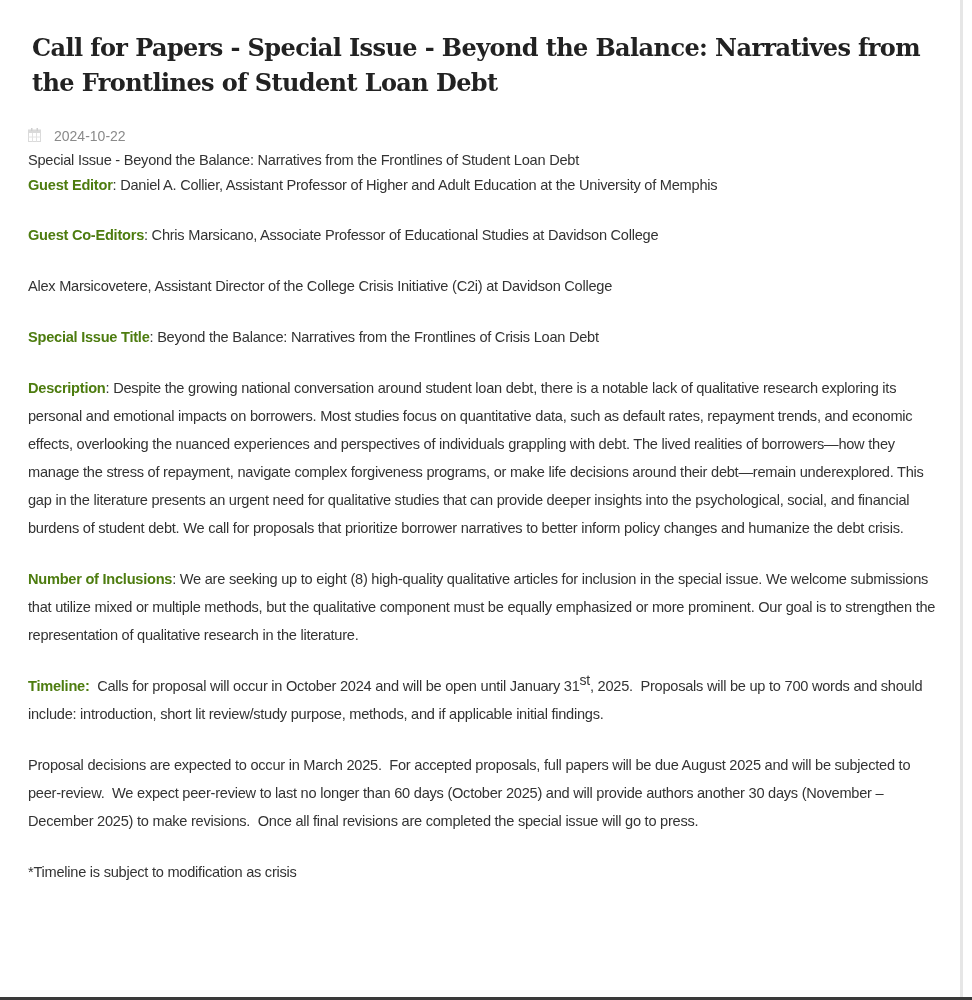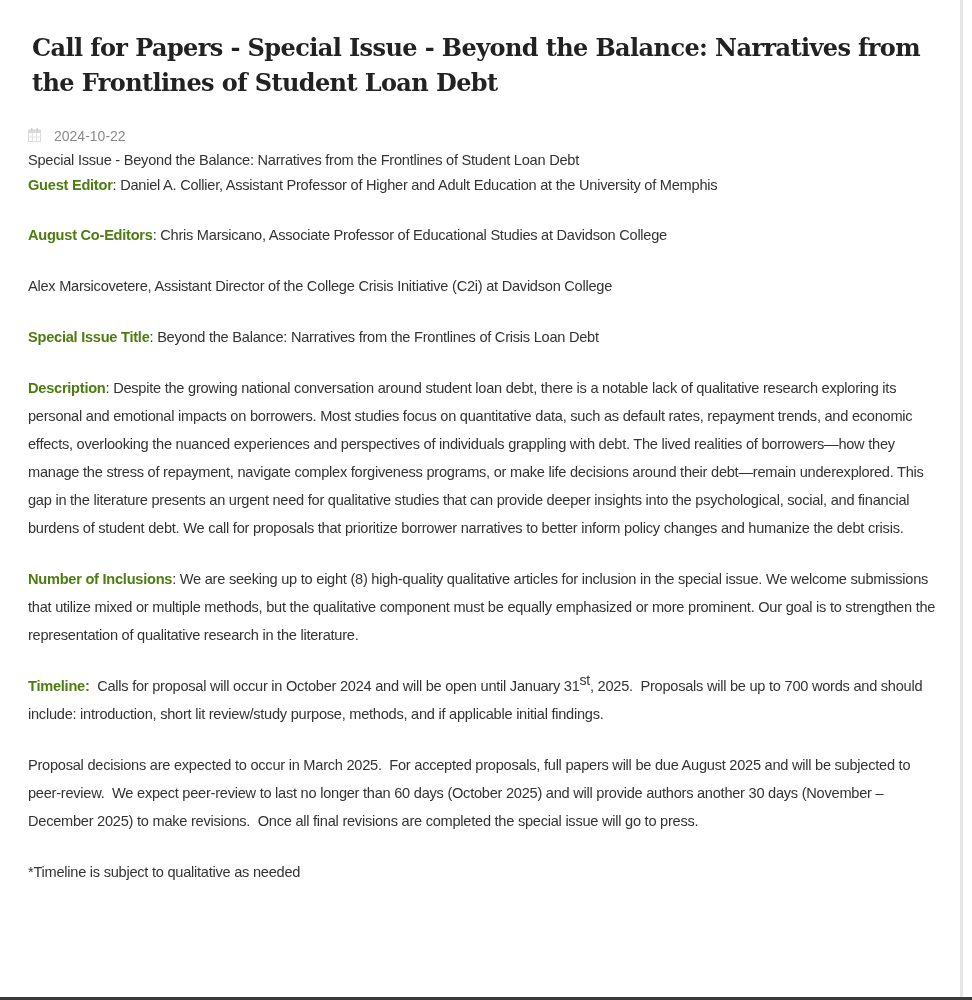--- a/index.html
+++ b/index.html
@@ -100,29 +100,29 @@
         <line x1="0.5" y1="9" x2="12.5" y2="9" stroke="#e2e2e2" stroke-width="1"></line>
       </svg>
     </span>
     <span>2024-10-22</span>
   </div>
 
   <div class="body">
     <p class="lead">Special Issue - Beyond the Balance: Narratives from the Frontlines of Student Loan Debt</p>
     <p class="lead"><strong>Guest Editor</strong><span>: Daniel A. Collier, Assistant Professor of Higher and Adult Education at the University of Memphis</span></p>
 
-    <p class="gap"><strong>August Co-Editors</strong><span>: Chris Marsicano, Associate Professor of Educational Studies at Davidson College</span></p>
+    <p class="gap"><strong>Guest Co-Editors</strong><span>: Chris Marsicano, Associate Professor of Educational Studies at Davidson College</span></p>
 
     <p class="gap">Alex Marsicovetere, Assistant Director of the College Crisis Initiative (C2i) at Davidson College</p>
 
     <p class="gap"><strong>Special Issue Title</strong><span>: Beyond the Balance: Narratives from the Frontlines of Crisis Loan Debt</span></p>
 
     <p class="gap"><strong>Description</strong><span>: Despite the growing national conversation around student loan debt, there is a notable lack of qualitative research exploring its personal and emotional impacts on borrowers. Most studies focus on quantitative data, such as default rates, repayment trends, and economic effects, overlooking the nuanced experiences and perspectives of individuals grappling with debt. The lived realities of borrowers—how they manage the stress of repayment, navigate complex forgiveness programs, or make life decisions around their debt—remain underexplored. This gap in the literature presents an urgent need for qualitative studies that can provide deeper insights into the psychological, social, and financial burdens of student debt. We call for proposals that prioritize borrower narratives to better inform policy changes and humanize the debt crisis.</span></p>
 
     <p class="gap"><strong>Number of Inclusions</strong><span>: We are seeking up to eight (8) high-quality qualitative articles for inclusion in the special issue. We welcome submissions that utilize mixed or multiple methods, but the qualitative component must be equally emphasized or more prominent. Our goal is to strengthen the representation of qualitative research in the literature.</span></p>
 
     <p class="gap"><strong>Timeline:</strong><span>&nbsp; Calls for proposal will occur in October 2024 and will be open until January 31</span><sup>st</sup><span>, 2025.&nbsp; Proposals will be up to 700 words and should include: introduction, short lit review/study purpose, methods, and if applicable initial findings.</span></p>
 
     <p class="gap">Proposal decisions are expected to occur in March 2025.&nbsp; For accepted proposals, full papers will be due August 2025 and will be subjected to peer-review.&nbsp; We expect peer-review to last no longer than 60 days (October 2025) and will provide authors another 30 days (November – December 2025) to make revisions.&nbsp; Once all final revisions are completed the special issue will go to press.</p>
 
-    <p class="gap">*Timeline is subject to qualitative as needed</p>
+    <p class="gap">*Timeline is subject to modification as crisis</p>
   </div>
 </div>
 
 </body></html>

